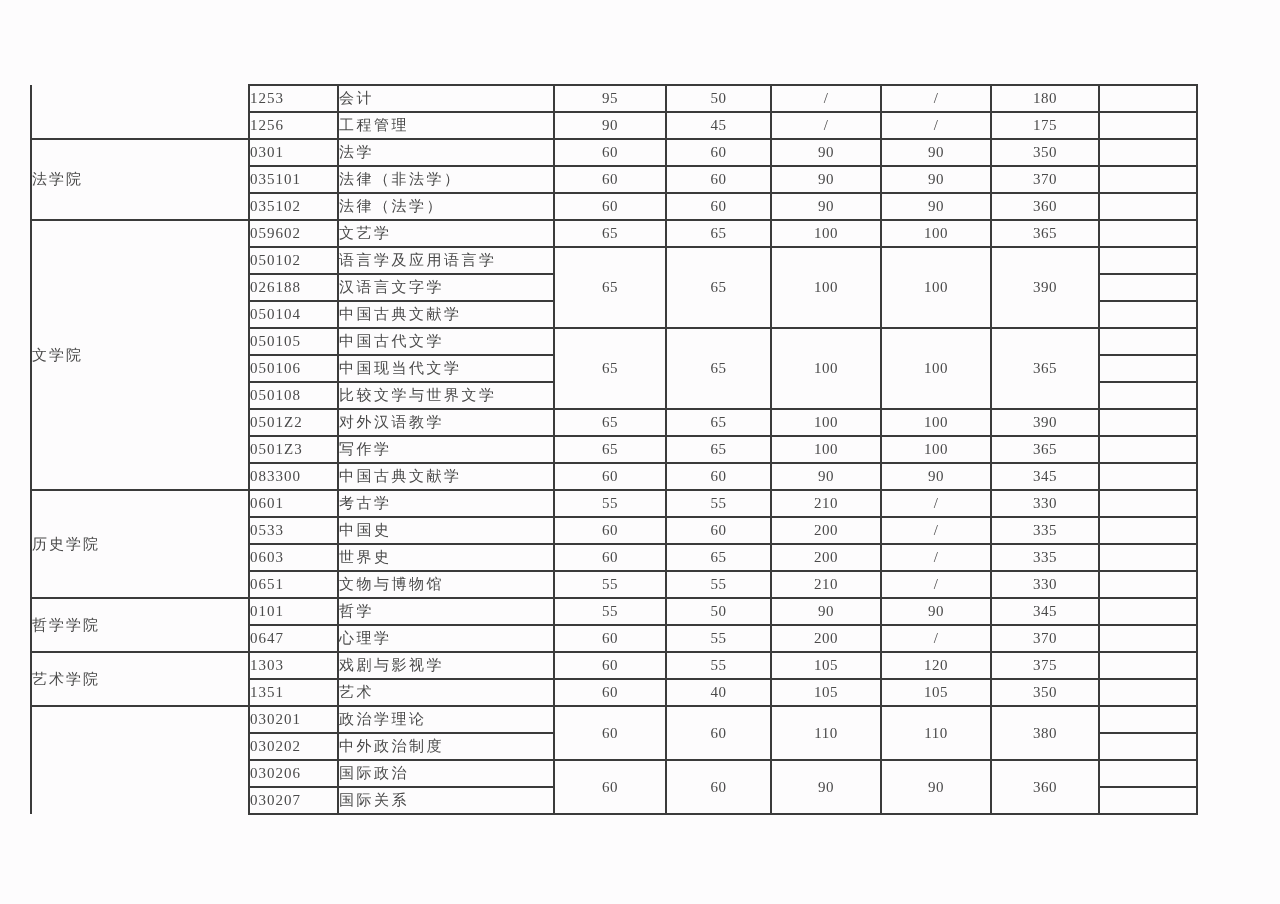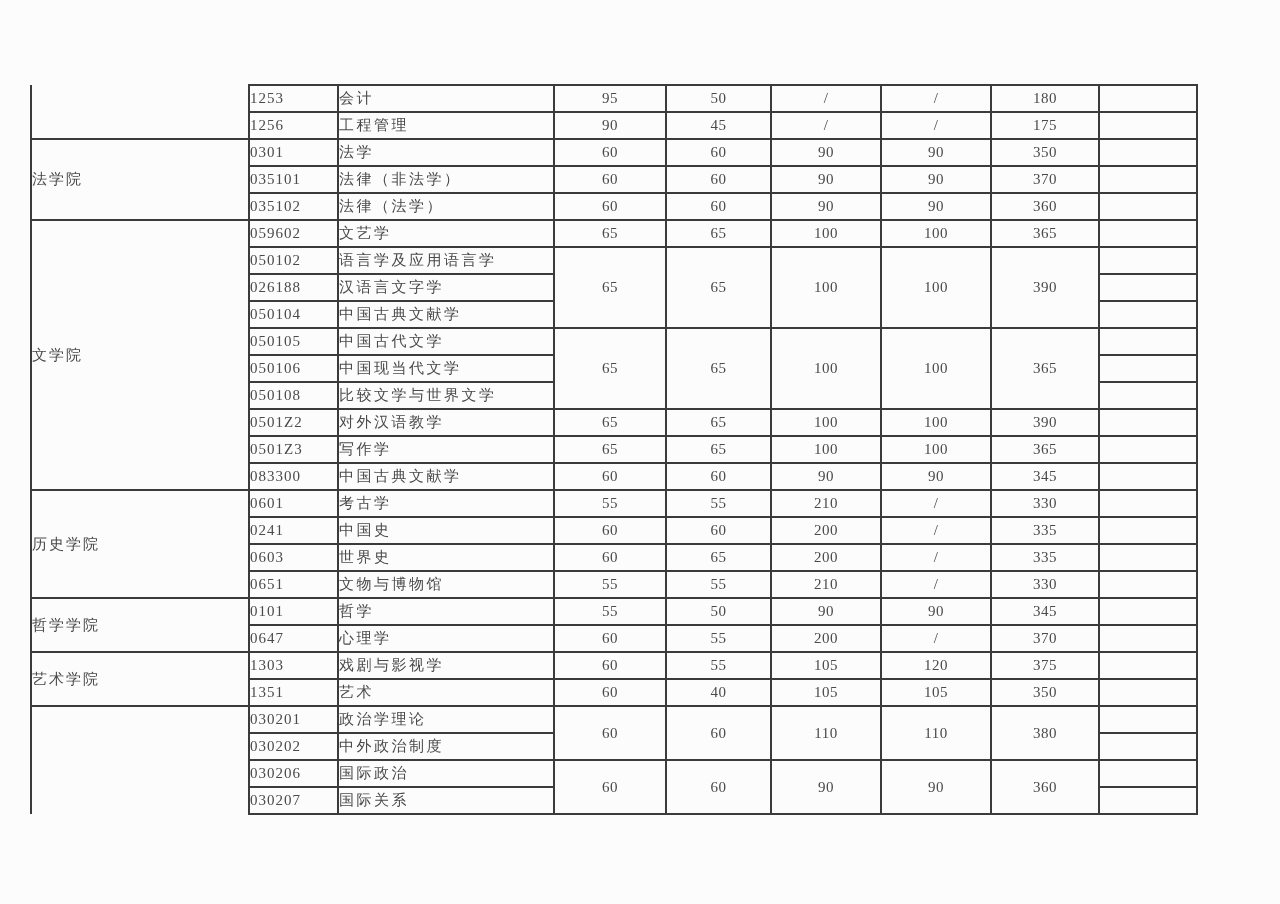--- a/index.html
+++ b/index.html
@@ -214,21 +214,21 @@
           <td class="code">0601</td>
           <td class="major">考古学</td>
           <td class="num">55</td>
           <td class="num">55</td>
           <td class="num">210</td>
           <td class="num">/</td>
           <td class="num">330</td>
           <td class="remark"></td>
         </tr>
         <tr>
-          <td class="code">0241</td>
+          <td class="code">0533</td>
           <td class="major">中国史</td>
           <td class="num">60</td>
           <td class="num">60</td>
           <td class="num">200</td>
           <td class="num">/</td>
           <td class="num">335</td>
           <td class="remark"></td>
         </tr>
         <tr>
           <td class="code">0603</td>

